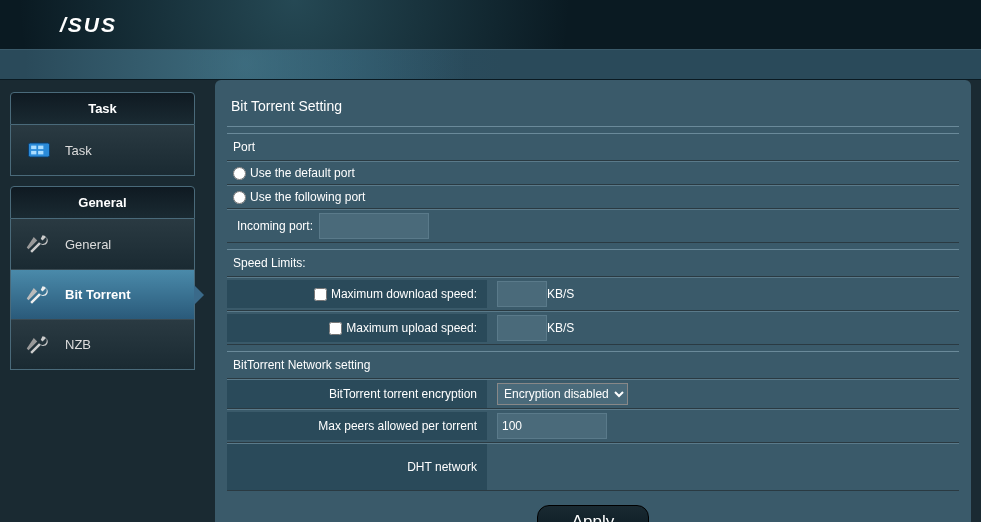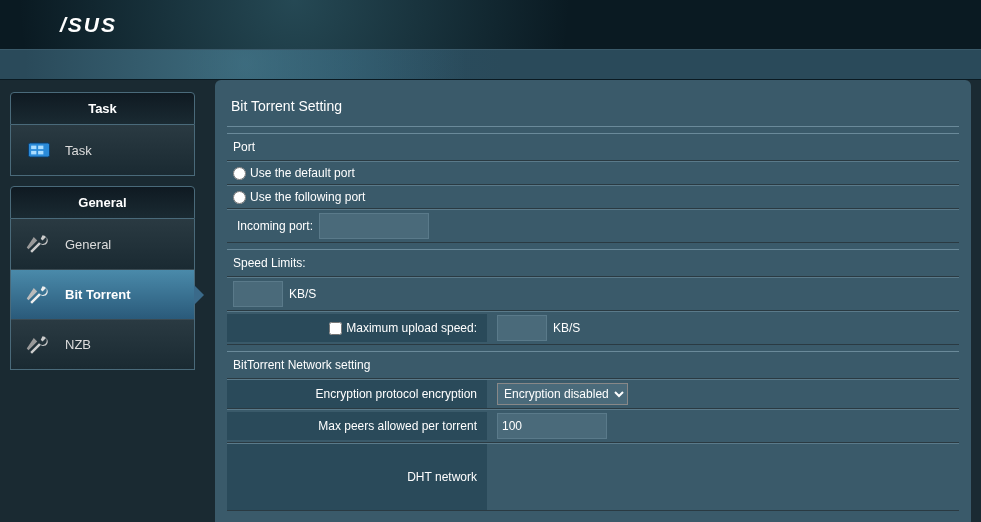--- a/index.html
+++ b/index.html
@@ -152,32 +152,32 @@
   font-size: 12px;
 }
 .row select {
   background: #4a6a7a;
   border: 1px solid #888;
   color: #fff;
   height: 22px;
   font-size: 12px;
   padding: 0 2px;
 }
-.unit { margin-left: 6px; font-size: 12px; }
+.unit { font-size: 12px; }
 .hint-row {
   background: #3a5a6a;
   border-top: 1px solid #5a7a8a;
   border-bottom: 1px solid #2a3a42;
   display: flex;
 }
 .hint-row .label-cell {
   width: 260px;
   background: #2a4a5a;
   text-align: right;
-  padding: 26px 10px;
+  padding: 16px 10px;
   font-size: 12px;
 }
 .hint-row .hint-text {
   flex: 1;
   font-size: 12px;
   padding: 6px 10px 6px 150px;
 }
 .buttons {
   text-align: center;
   padding-top: 14px;
@@ -267,38 +267,42 @@
       <div class="row">
         <span class="incoming-label">Incoming port:</span>
         <span style="width:6px"></span>
         <input type="text" value="" style="">
       </div>
     </div>
 
     <div class="section">
       <div class="section-header">Speed Limits:</div>
       <div class="row">
+        <div class="label-cell">
+          <input type="checkbox" style="">
+          <span>Maximum download speed:</span>
+        </div>
         <input type="text" style="width: 50px;" value="">
         <span class="unit">KB/S</span>
       </div>
       <div class="row">
         <div class="label-cell">
           <input type="checkbox" style="">
           <span>Maximum upload speed:</span>
         </div>
         <input type="text" style="width: 50px;" value="">
         <span class="unit">KB/S</span>
       </div>
     </div>
 
     <div class="section">
       <div class="section-header">BitTorrent Network setting</div>
       <div class="row">
         <div class="label-cell">
-          <span>Encryption protocol encryption</span>
+          <span>BitTorrent torrent encryption</span>
         </div>
         <select>
           <option>Encryption disabled</option>
         </select>
       </div>
       <div class="row">
         <div class="label-cell">
           <span>Max peers allowed per torrent</span>
         </div>
         <input type="text" value="100" style="">

